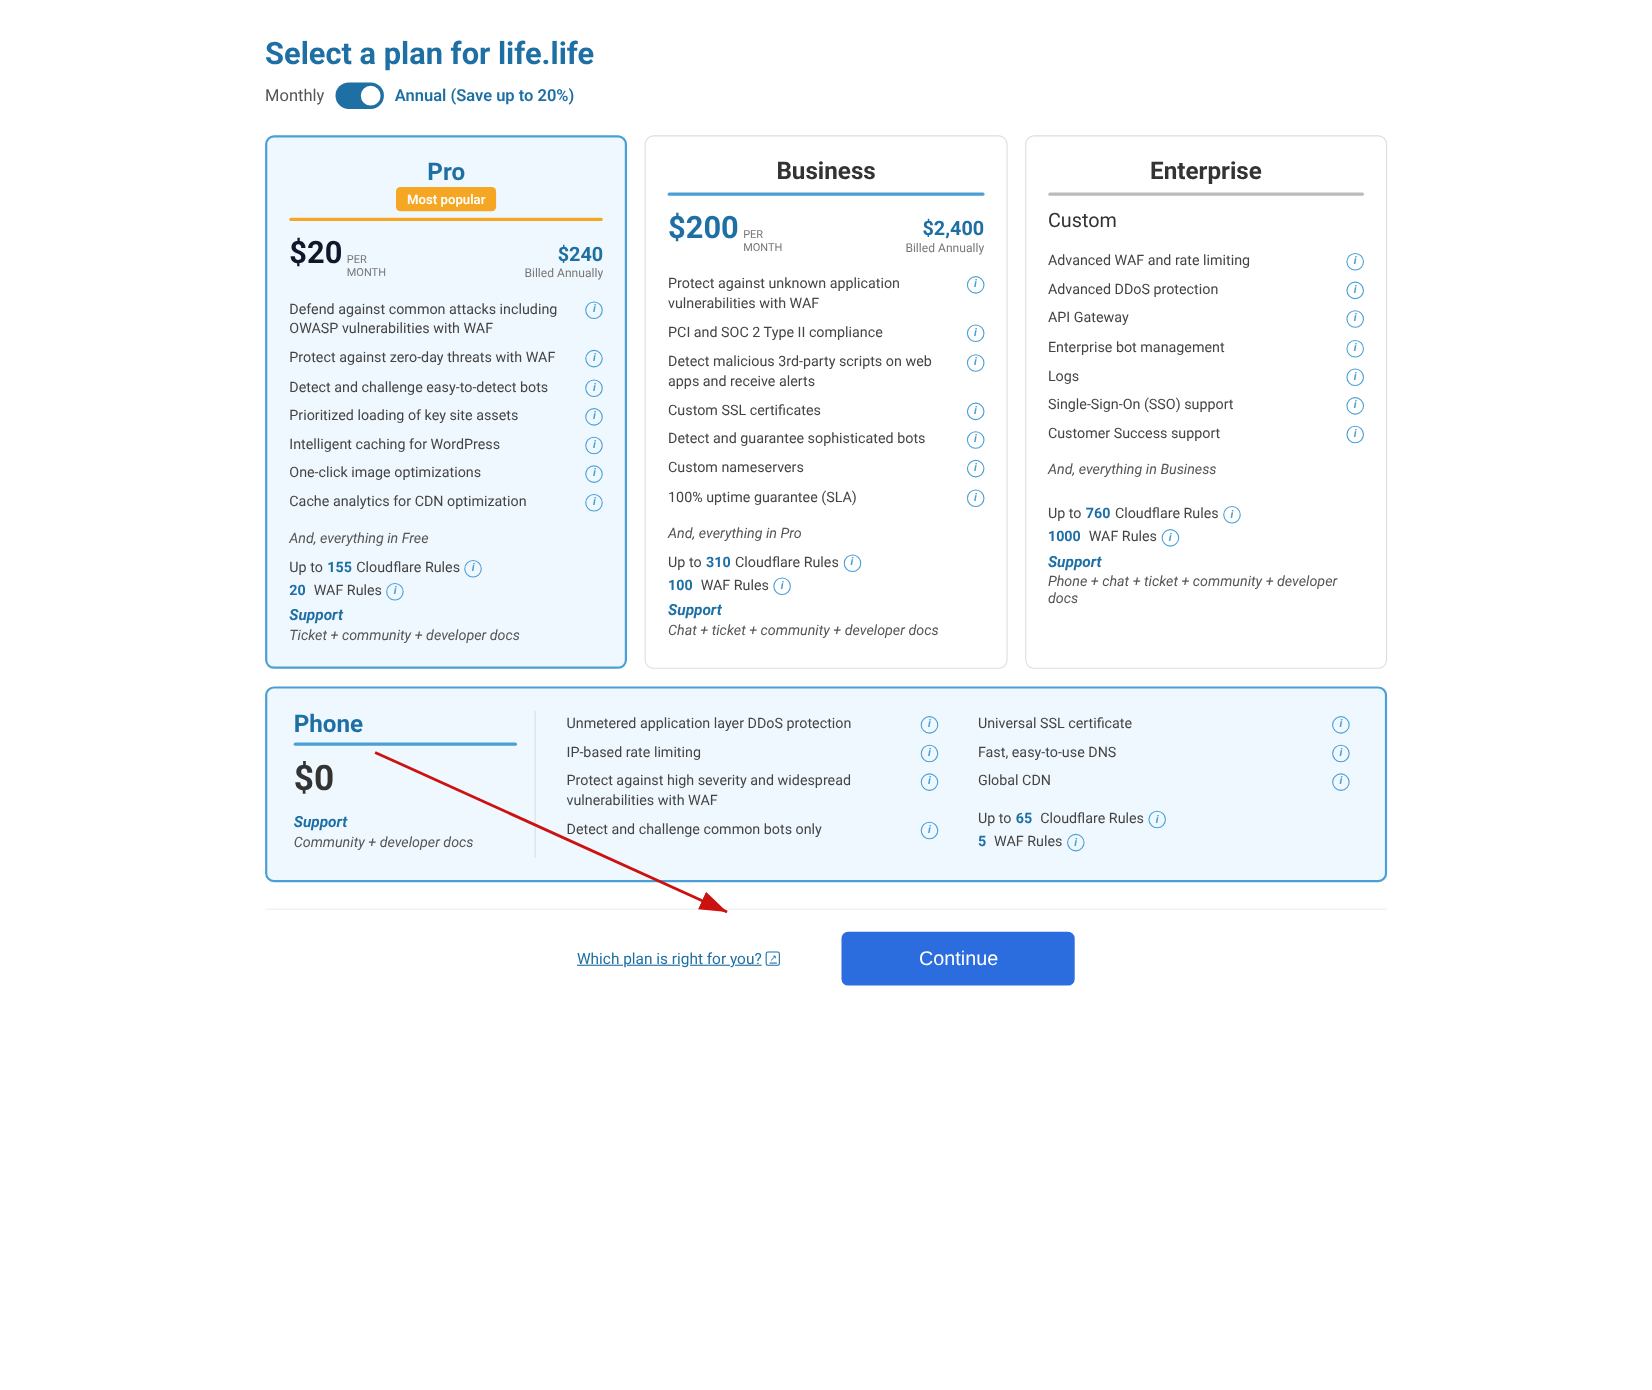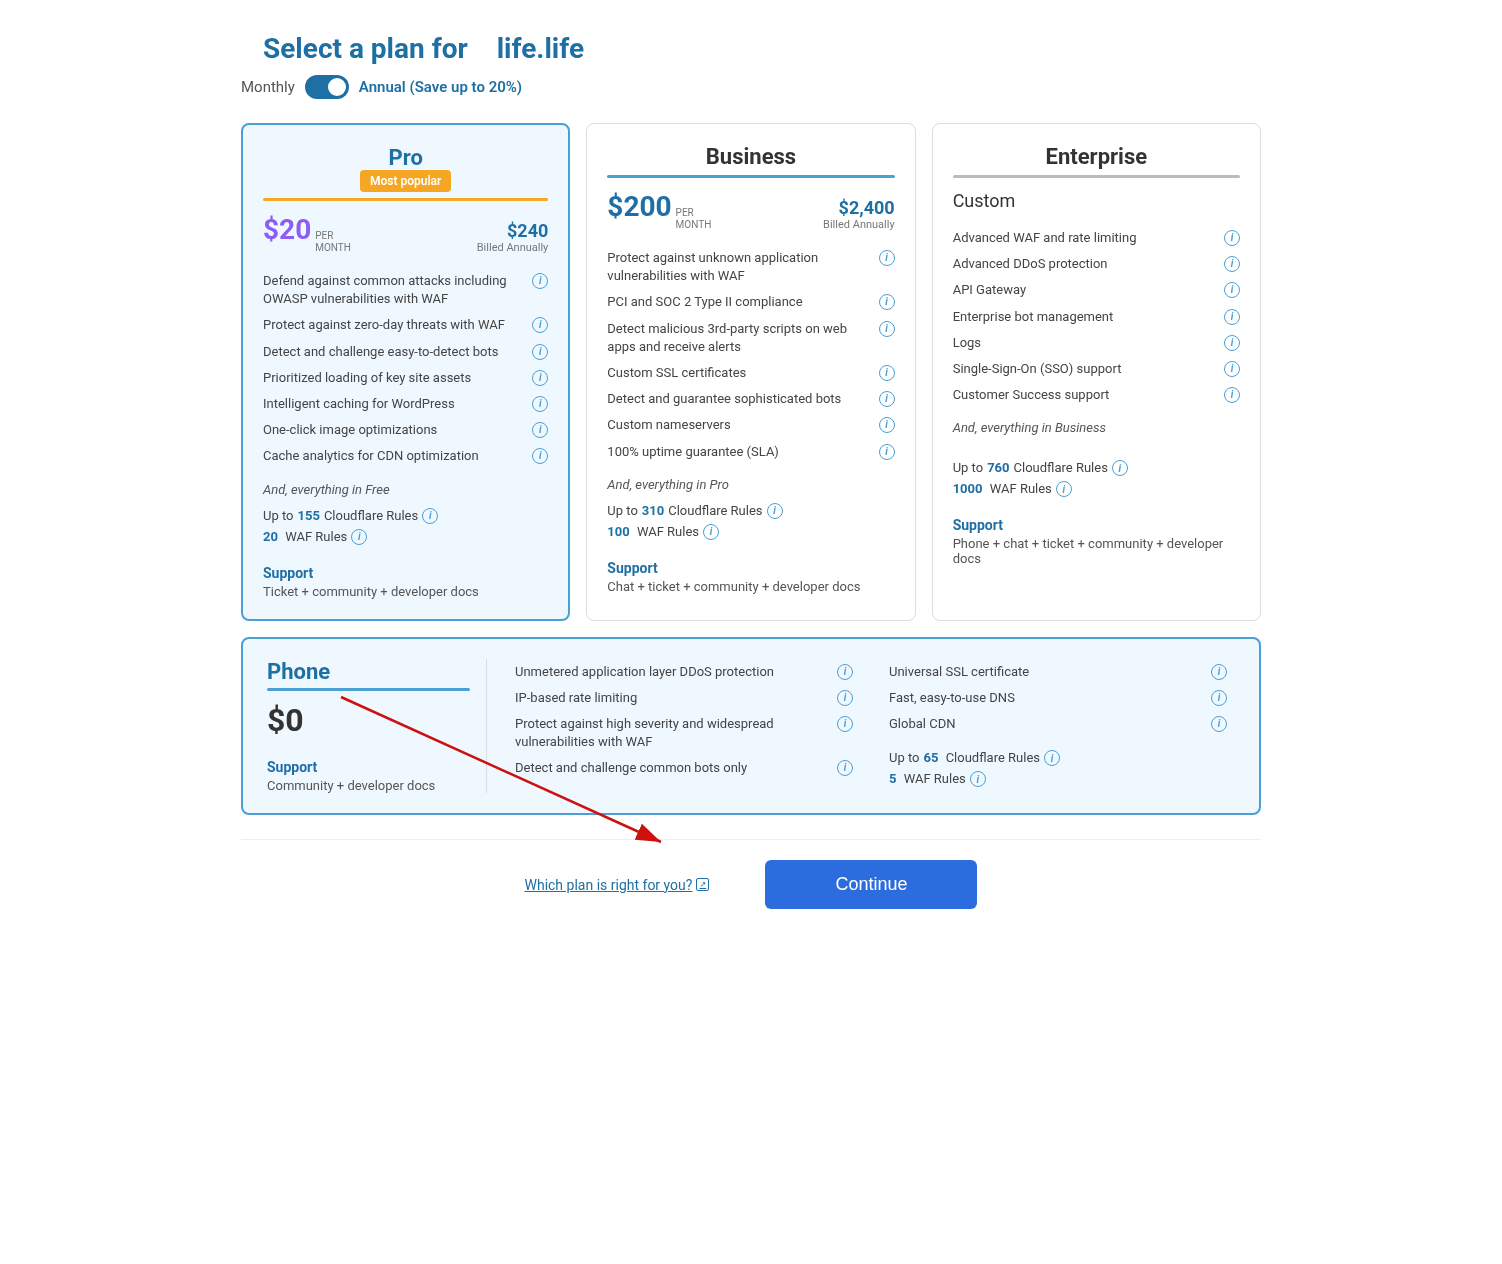--- a/index.html
+++ b/index.html
@@ -13,21 +13,20 @@
     }
     .page-title {
       font-size: 28px;
       font-weight: 400;
       color: #333;
       margin-bottom: 10px;
     }
     .page-title span {
       font-weight: 700;
       color: #1d6fa4;
-      margin-left: 22px;
     }
     .billing-toggle-row {
       display: flex;
       align-items: center;
       gap: 10px;
       margin-bottom: 24px;
     }
     .billing-label-monthly {
       font-size: 15px;
       color: #555;
@@ -124,21 +123,21 @@
       margin-bottom: 14px;
     }
     .price-main {
       display: flex;
       align-items: baseline;
       gap: 4px;
     }
     .price-amount {
       font-size: 28px;
       font-weight: 700;
-      color: #8b5cf6;
+      color: #0f172a;
     }
     .price-amount.blue { color: #1d6fa4; }
     .price-per {
       font-size: 10px;
       color: #777;
       line-height: 1.2;
       text-transform: uppercase;
     }
     .price-annual {
       text-align: right;
@@ -210,21 +209,22 @@
       align-items: center;
       gap: 4px;
     }
     .rules-count {
       font-weight: 700;
       color: #1d6fa4;
     }
 
     
     .support-section {
-      margin-top: 20px;
+      margin-top: 6px;
+      font-style: italic;
     }
     .support-title {
       font-size: 14px;
       font-weight: 700;
       color: #1d6fa4;
       margin-bottom: 3px;
     }
     .support-desc {
       font-size: 13px;
       color: #555;

